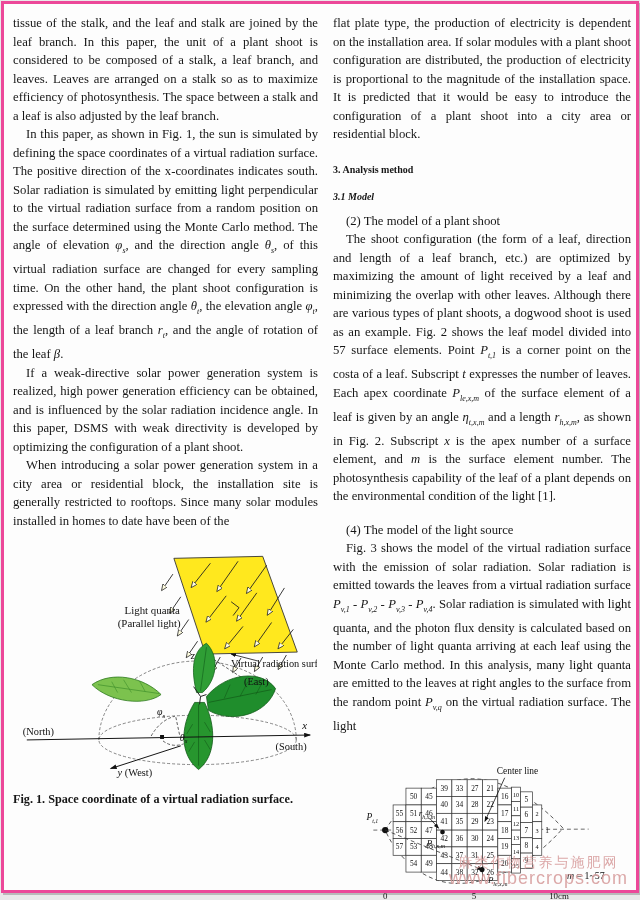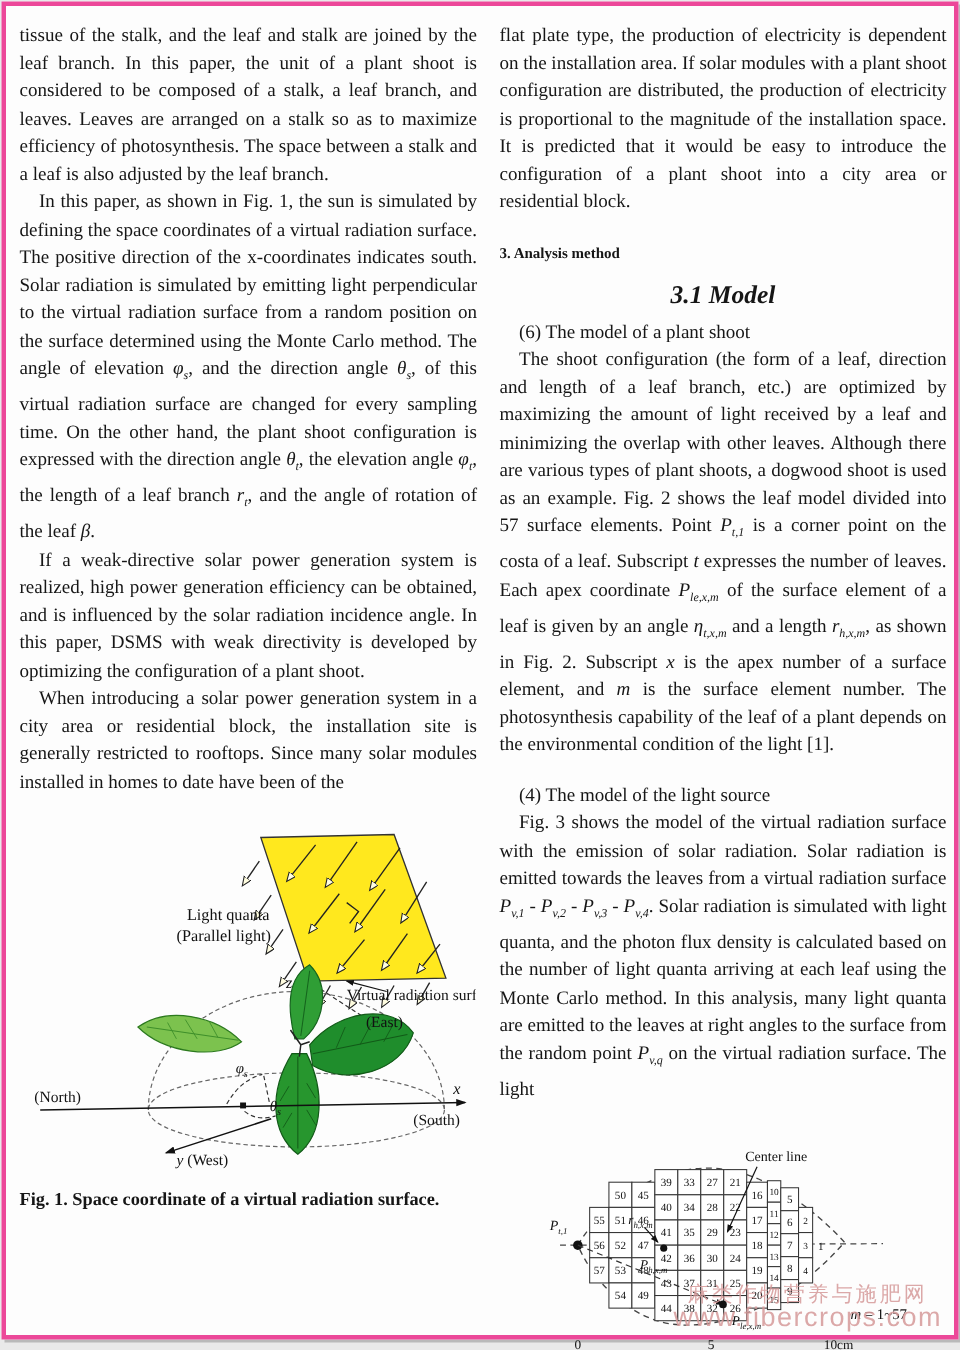--- a/index.html
+++ b/index.html
@@ -6,21 +6,21 @@
   .canvas{position:relative;width:640px;height:900px;overflow:hidden;background:#e9e9e9;
           font-family:"Liberation Serif", serif;color:#161616;}
   .page{position:absolute;left:1px;top:1px;width:632px;height:886px;background:#fdfdfd;
         border:3px solid #ec4899;box-shadow:2px 2px 0 #b9b9b9;text-decoration:underline;}
   .col{position:absolute;top:10px;font-size:12.7px;line-height:18.5px;text-align:justify;}
   .col-left{left:9px;width:305px;}
   .col-right{left:329px;width:298px;}
   p{margin:0;}
   .ind{text-indent:13px;}
   h3.sec{font-size:10px;font-weight:bold;margin:17px 0 6px 0;text-align:left;}
-  h4.subsec{font-size:17px;font-weight:bold;font-style:italic;margin:9px 0 5px 0;text-align:center;}
+  h4.subsec{font-size:10px;font-weight:bold;font-style:italic;margin:9px 0 5px 0;text-align:left;}
   .item-title{text-indent:13px;margin-top:2px;}
   .item-title.gap{margin-top:15px;}
   .fig{margin-top:6px;}
   .caption{font-size:12.2px;font-weight:bold;text-align:left;margin-top:2px;}
   svg text{font-family:"Liberation Serif", serif;fill:#111;}
   .wm{position:absolute;right:8px;bottom:4px;text-align:center;
       font-family:"Liberation Sans", sans-serif;color:#d69a9a;opacity:.85;line-height:16px;}
   .wm .l1{font-size:14px;letter-spacing:2px;}
   .wm .l2{font-size:18px;letter-spacing:1px;}
   sub{font-size:8px;}
@@ -121,21 +121,21 @@
         <rect x="149" y="201" width="4" height="4" fill="#111"></rect>
       </svg>
       <div class="caption">Fig. 1. Space coordinate of a virtual radiation surface.</div>
     </div>
   </div>
 
   <div class="col col-right">
     <p>flat plate type, the production of electricity is dependent on the installation area. If solar modules with a plant shoot configuration are distributed, the production of electricity is proportional to the magnitude of the installation space. It is predicted that it would be easy to introduce the configuration of a plant shoot into a city area or residential block.</p>
     <h3 class="sec">3. Analysis method</h3>
     <h4 class="subsec">3.1 Model</h4>
-    <p class="item-title">(6) The model of a plant shoot</p>
+    <p class="item-title">(2) The model of a plant shoot</p>
     <p class="ind">The shoot configuration (the form of a leaf, direction and length of a leaf branch, etc.) are optimized by maximizing the amount of light received by a leaf and minimizing the overlap with other leaves. Although there are various types of plant shoots, a dogwood shoot is used as an example. Fig. 2 shows the leaf model divided into 57 surface elements. Point <i>P<sub>t,1</sub></i> is a corner point on the costa of a leaf. Subscript <i>t</i> expresses the number of leaves. Each apex coordinate <i>P<sub>le,x,m</sub></i> of the surface element of a leaf is given by an angle <i>η<sub>t,x,m</sub></i> and a length <i>r<sub>h,x,m</sub></i>, as shown in Fig. 2. Subscript <i>x</i> is the apex number of a surface element, and <i>m</i> is the surface element number. The photosynthesis capability of the leaf of a plant depends on the environmental condition of the light [1].</p>
     <p class="item-title gap">(4) The model of the light source</p>
     <p class="ind">Fig. 3 shows the model of the virtual radiation surface with the emission of solar radiation. Solar radiation is emitted towards the leaves from a virtual radiation surface <i>P<sub>v,1</sub></i> - <i>P<sub>v,2</sub></i> - <i>P<sub>v,3</sub></i> - <i>P<sub>v,4</sub></i>. Solar radiation is simulated with light quanta, and the photon flux density is calculated based on the number of light quanta arriving at each leaf using the Monte Carlo method. In this analysis, many light quanta are emitted to the leaves at right angles to the surface from the random point <i>P<sub>v,q</sub></i> on the virtual radiation surface. The light</p>
 
     <div class="fig" style="margin-top:24px;">
       <svg width="298" height="160" viewBox="0 0 300 162">
         <defs>
           <marker id="m-fill2" markerWidth="8" markerHeight="7" refX="6" refY="2.5" orient="auto">
             <path d="M0,0 L7,2.5 L0,5 Z" fill="#111"></path>
           </marker>

